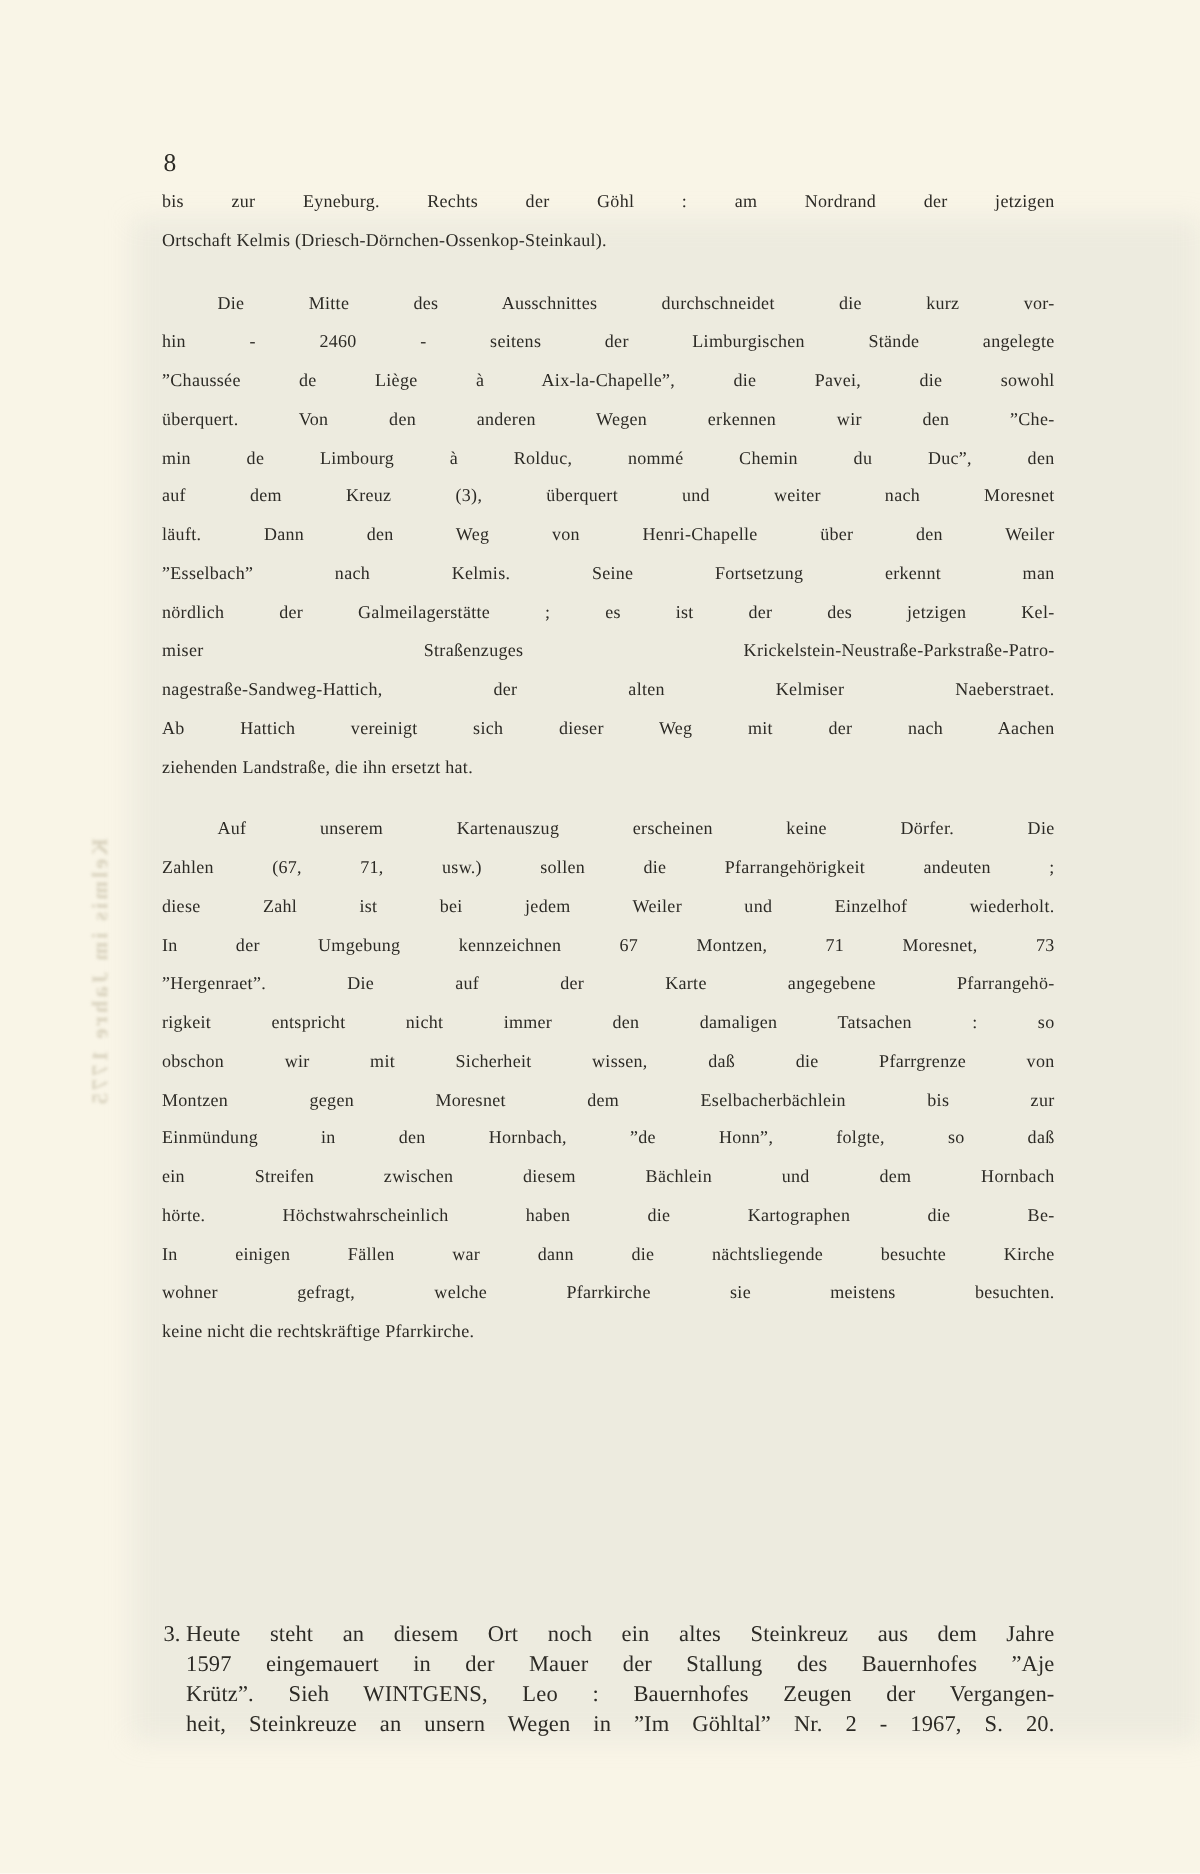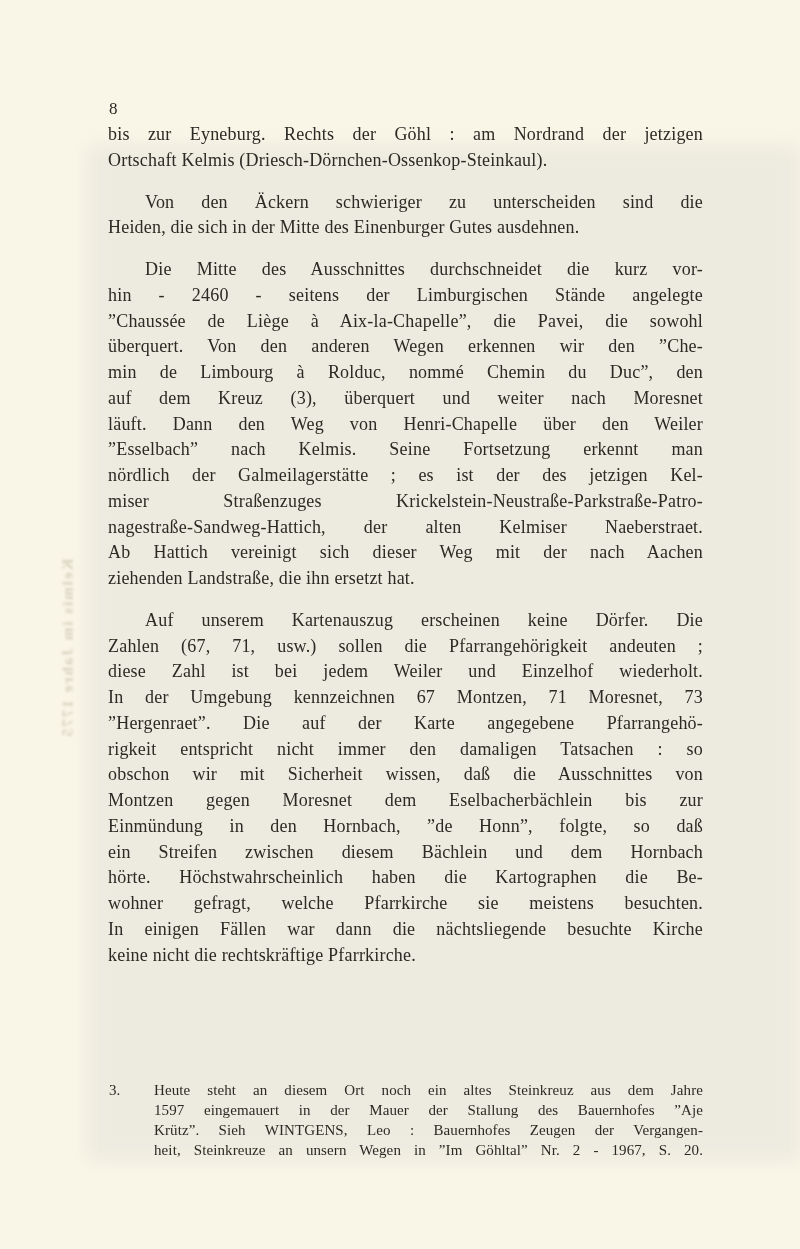--- a/index.html
+++ b/index.html
@@ -39,63 +39,59 @@
   .content { position: absolute; left: 108px; top: 0; width: 595px; }
   .page-number {
     position: absolute;
     top: 99px; left: 1px;
     font-size: 17px;
   }
   .body-text {
     position: absolute;
     top: 122px; left: 0;
     width: 595px;
-    font-size: 18px;
+    font-size: 12px;
     line-height: 25.75px;
   }
   .para { margin: 0 0 16px 0; }
   .para.indent .line:first-child { text-indent: 37px; }
   .line {
     text-align: justify;
     text-align-last: justify;
     letter-spacing: 0.2px;
     white-space: normal;
   }
   .line.last { text-align-last: left; }
   .footnote {
     position: absolute;
     top: 1080px; left: 0;
     width: 595px;
     font-size: 15px;
     line-height: 20px;
   }
   .fn-marker { position: absolute; left: 1px; top: 0; }
-  .fn-lines { margin-left: 46px; }
+  .fn-lines { margin-left: 16px; }
   .fn-line {
     text-align: justify;
     text-align-last: justify;
     letter-spacing: 0.1px;
   }
 </style>
 </head>
 <body>
 
 <div class="page" style="background: rgb(249, 245, 231); color: rgb(44, 42, 37);">
   <div class="shade"></div>
   <div class="show-through">Kelmis im Jahre 1775</div>
   <div class="content">
     <div class="page-number">8</div>
     <div class="body-text" id="body-paragraphs">
         <div class="para">
           <div class="line">bis zur Eyneburg. Rechts der Göhl : am Nordrand der jetzigen</div>
           <div class="line last">Ortschaft Kelmis (Driesch-Dörnchen-Ossenkop-Steinkaul).</div>
-        </div>
-        <div class="para indent">
-          <div class="line">Von den Äckern schwieriger zu unterscheiden sind die</div>
-          <div class="line last">Heiden, die sich in der Mitte des Einenburger Gutes ausdehnen.</div>
         </div>
         <div class="para indent">
           <div class="line">Die Mitte des Ausschnittes durchschneidet die kurz vor-</div>
           <div class="line">hin - 2460 - seitens der Limburgischen Stände angelegte</div>
           <div class="line">”Chaussée de Liège à Aix-la-Chapelle”, die Pavei, die sowohl</div>
           <div class="line">überquert. Von den anderen Wegen erkennen wir den ”Che-</div>
           <div class="line">min de Limbourg à Rolduc, nommé Chemin du Duc”, den</div>
           <div class="line">auf dem Kreuz (3), überquert und weiter nach Moresnet</div>
           <div class="line">läuft. Dann den Weg von Henri-Chapelle über den Weiler</div>
           <div class="line">”Esselbach” nach Kelmis. Seine Fortsetzung erkennt man</div>
@@ -105,27 +101,27 @@
           <div class="line">Ab Hattich vereinigt sich dieser Weg mit der nach Aachen</div>
           <div class="line last">ziehenden Landstraße, die ihn ersetzt hat.</div>
         </div>
         <div class="para indent">
           <div class="line">Auf unserem Kartenauszug erscheinen keine Dörfer. Die</div>
           <div class="line">Zahlen (67, 71, usw.) sollen die Pfarrangehörigkeit andeuten ;</div>
           <div class="line">diese Zahl ist bei jedem Weiler und Einzelhof wiederholt.</div>
           <div class="line">In der Umgebung kennzeichnen 67 Montzen, 71 Moresnet, 73</div>
           <div class="line">”Hergenraet”. Die auf der Karte angegebene Pfarrangehö-</div>
           <div class="line">rigkeit entspricht nicht immer den damaligen Tatsachen : so</div>
-          <div class="line">obschon wir mit Sicherheit wissen, daß die Ausschnittes von</div>
+          <div class="line">obschon wir mit Sicherheit wissen, daß die Pfarrgrenze von</div>
           <div class="line">Montzen gegen Moresnet dem Eselbacherbächlein bis zur</div>
           <div class="line">Einmündung in den Hornbach, ”de Honn”, folgte, so daß</div>
           <div class="line">ein Streifen zwischen diesem Bächlein und dem Hornbach</div>
           <div class="line">hörte. Höchstwahrscheinlich haben die Kartographen die Be-</div>
+          <div class="line">In einigen Fällen war dann die nächtsliegende besuchte Kirche</div>
           <div class="line">wohner gefragt, welche Pfarrkirche sie meistens besuchten.</div>
-          <div class="line">In einigen Fällen war dann die nächtsliegende besuchte Kirche</div>
           <div class="line last">keine nicht die rechtskräftige Pfarrkirche.</div>
         </div>
       </div>
     <div class="footnote">
       <span class="fn-marker">3.</span>
       <div class="fn-lines" id="footnote-lines">
           <div class="fn-line">Heute steht an diesem Ort noch ein altes Steinkreuz aus dem Jahre</div>
           <div class="fn-line">1597 eingemauert in der Mauer der Stallung des Bauernhofes ”Aje</div>
           <div class="fn-line">Krütz”. Sieh WINTGENS, Leo : Bauernhofes Zeugen der Vergangen-</div>
           <div class="fn-line">heit, Steinkreuze an unsern Wegen in ”Im Göhltal” Nr. 2 - 1967, S. 20.</div>

